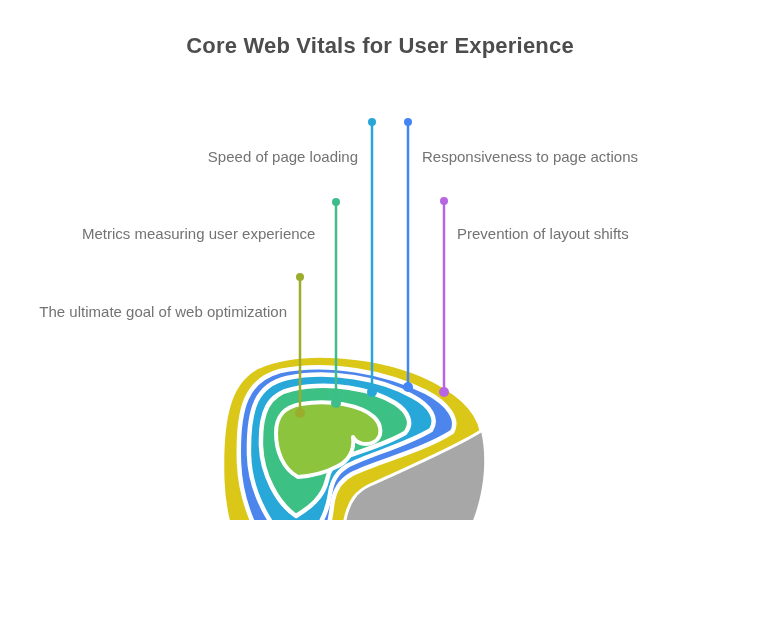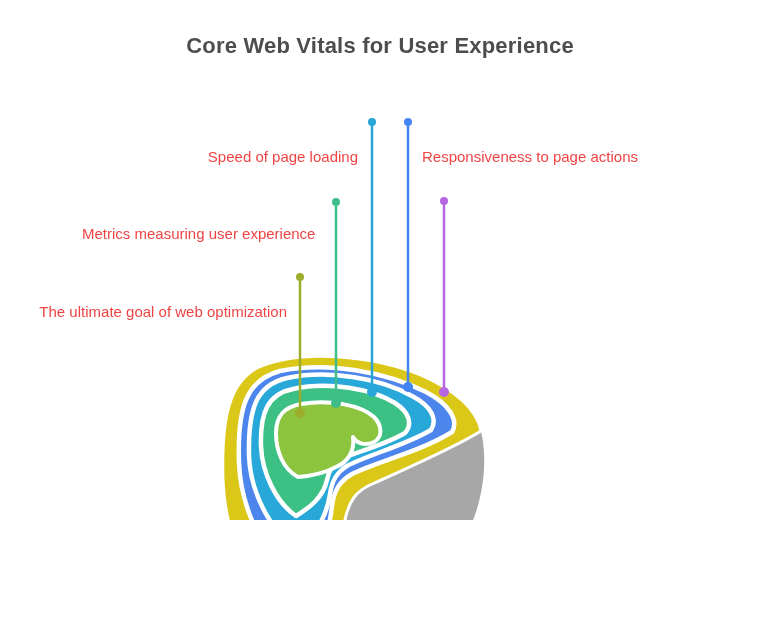--- a/index.html
+++ b/index.html
@@ -17,40 +17,41 @@
     text-align:center;
     font-size:22px;
     font-weight:bold;
     color:#4d4d4d;
     letter-spacing:0.2px;
   }
   .callout-label{
     position:absolute;
     font-size:15px;
     line-height:17px;
-    color:#ef4444;
+    color:#737373;
     white-space:nowrap;
   }
   .lbl-speed          { left:158px; top:148px; width:200px; text-align:right; }
   .lbl-responsiveness { left:422px; top:148px; }
   .lbl-metrics        { left:82px;  top:225px; width:240px; text-align:left; }
   .lbl-prevention     { left:457px; top:225px; }
   .lbl-ultimate       { left:27px;  top:303px; width:260px; text-align:right; }
   svg.diagram{position:absolute;left:0;top:0;}
 </style>
 </head>
 <body>
 
 <div class="canvas">
 
   <h1 class="title">Core Web Vitals for User Experience</h1>
 
   <div class="callout-label lbl-speed">Speed of page loading</div>
   <div class="callout-label lbl-responsiveness">Responsiveness to page actions</div>
   <div class="callout-label lbl-metrics">Metrics measuring user experience</div>
+  <div class="callout-label lbl-prevention">Prevention of layout shifts</div>
   <div class="callout-label lbl-ultimate">The ultimate goal of web optimization</div>
 
   <svg class="diagram" width="760" height="630" viewBox="0 0 760 630">
 
     <path d="M 481,431
              C 489,465 483,515 454,556
              C 420,604 358,628 305,627
              C 319,602 334,559 342,521
              C 347,499 356,491 370,485
              C 407,468 452,449 481,431 Z" fill="#a7a7a7"></path>

